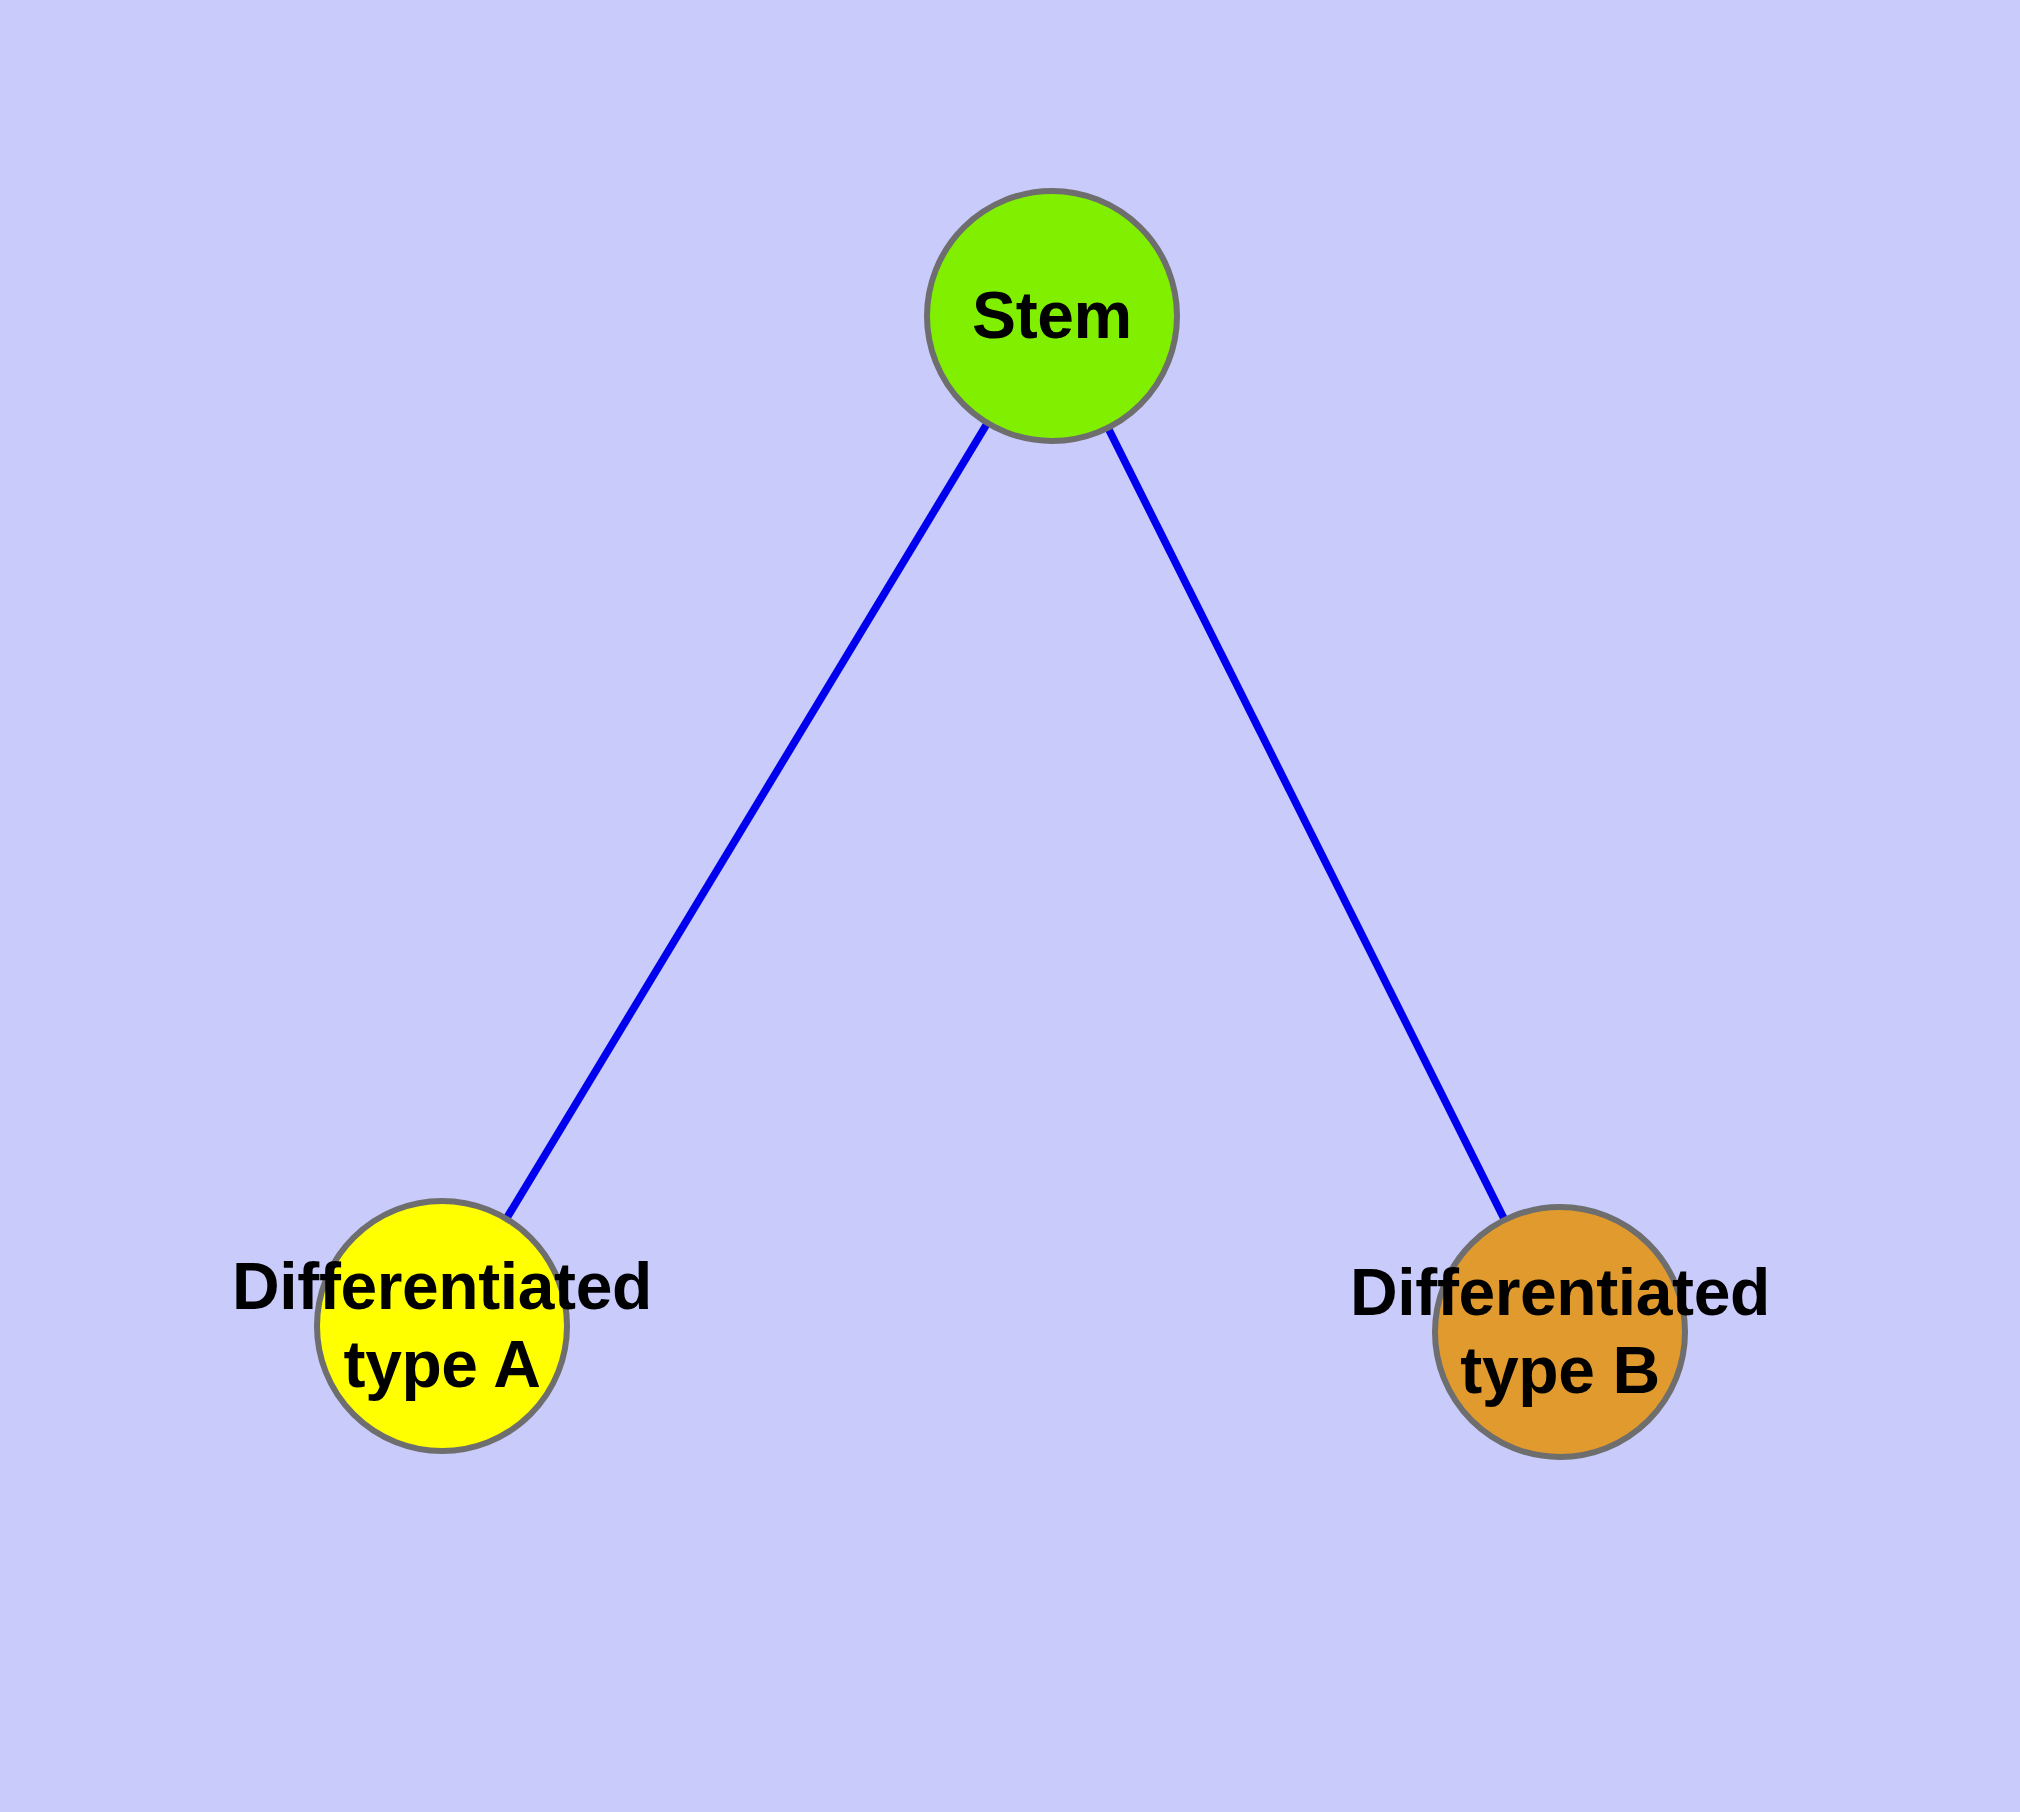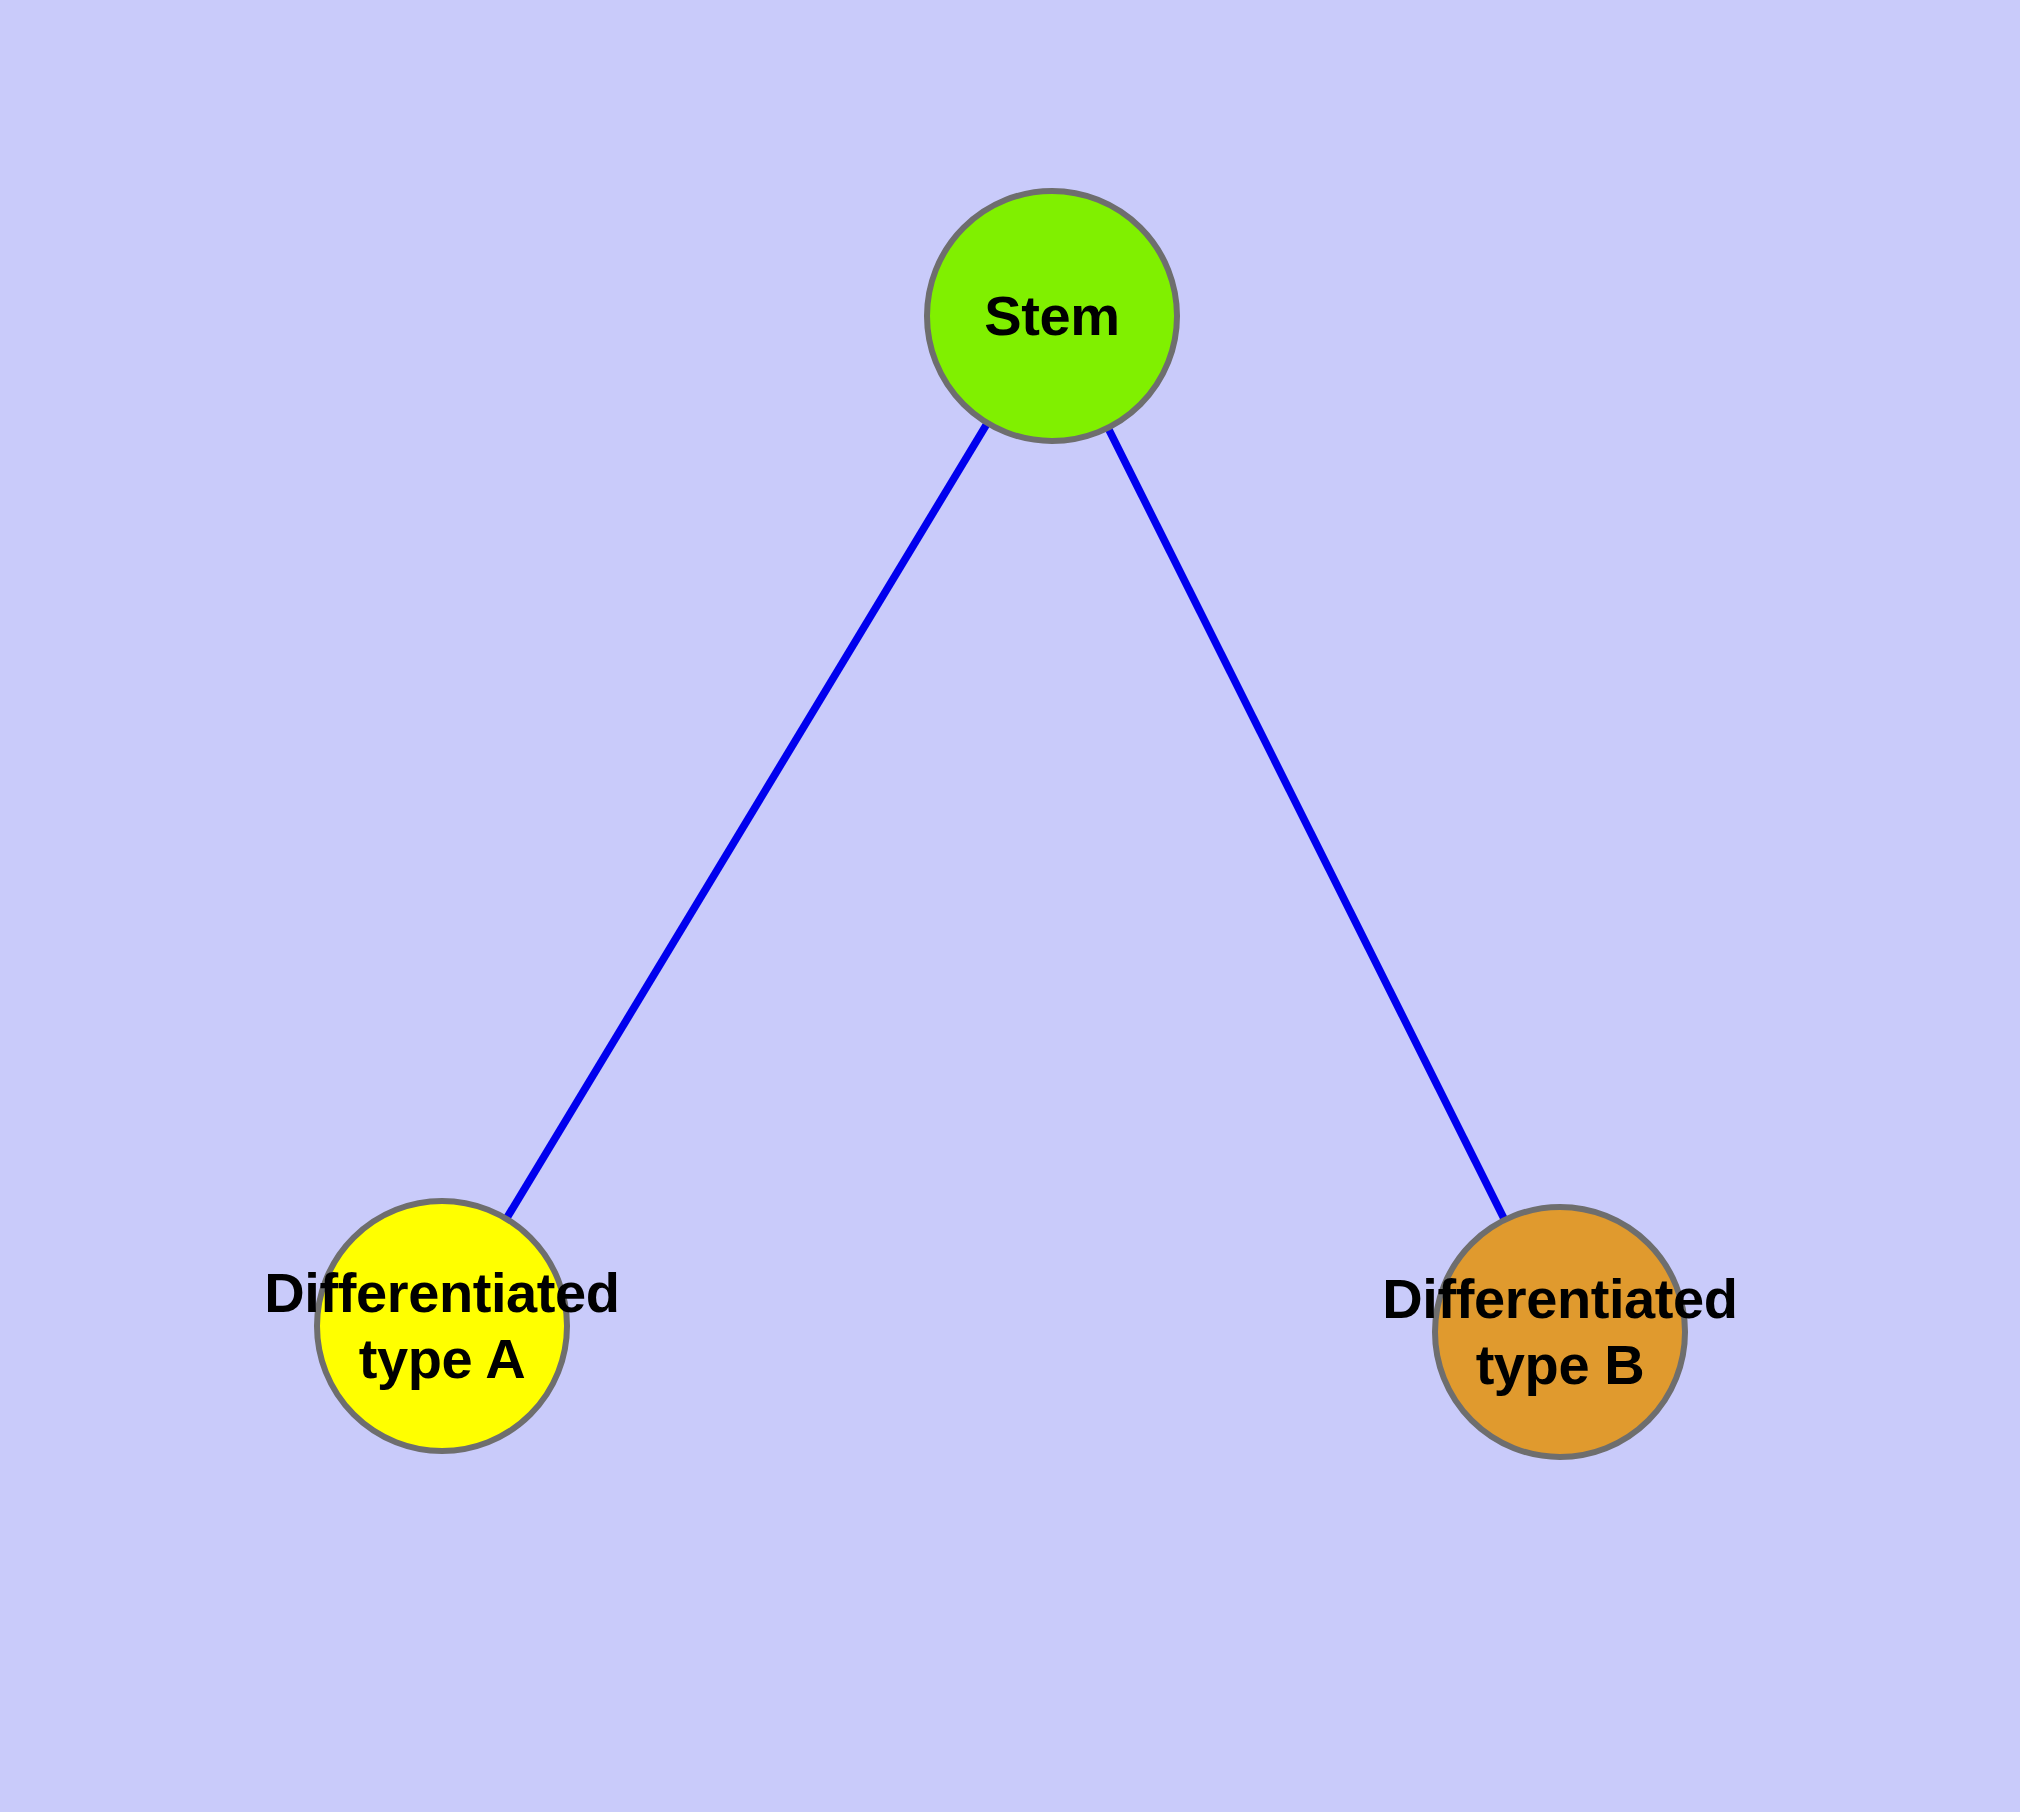--- a/index.html
+++ b/index.html
@@ -35,21 +35,21 @@
   }
   .node-label {
     position: absolute;
     left: 50%;
     top: 50%;
     transform: translate(-50%, -50%);
     white-space: pre;
     text-align: center;
     color: #000000;
     font-weight: bold;
-    font-size: 56px;
+    font-size: 66px;
     line-height: 1.18;
     letter-spacing: -0.4px;
     pointer-events: none;
   }
 </style>
 </head>
 <body>
 
 <div id="canvas" style="width: 2021px; height: 1812px;">
 

